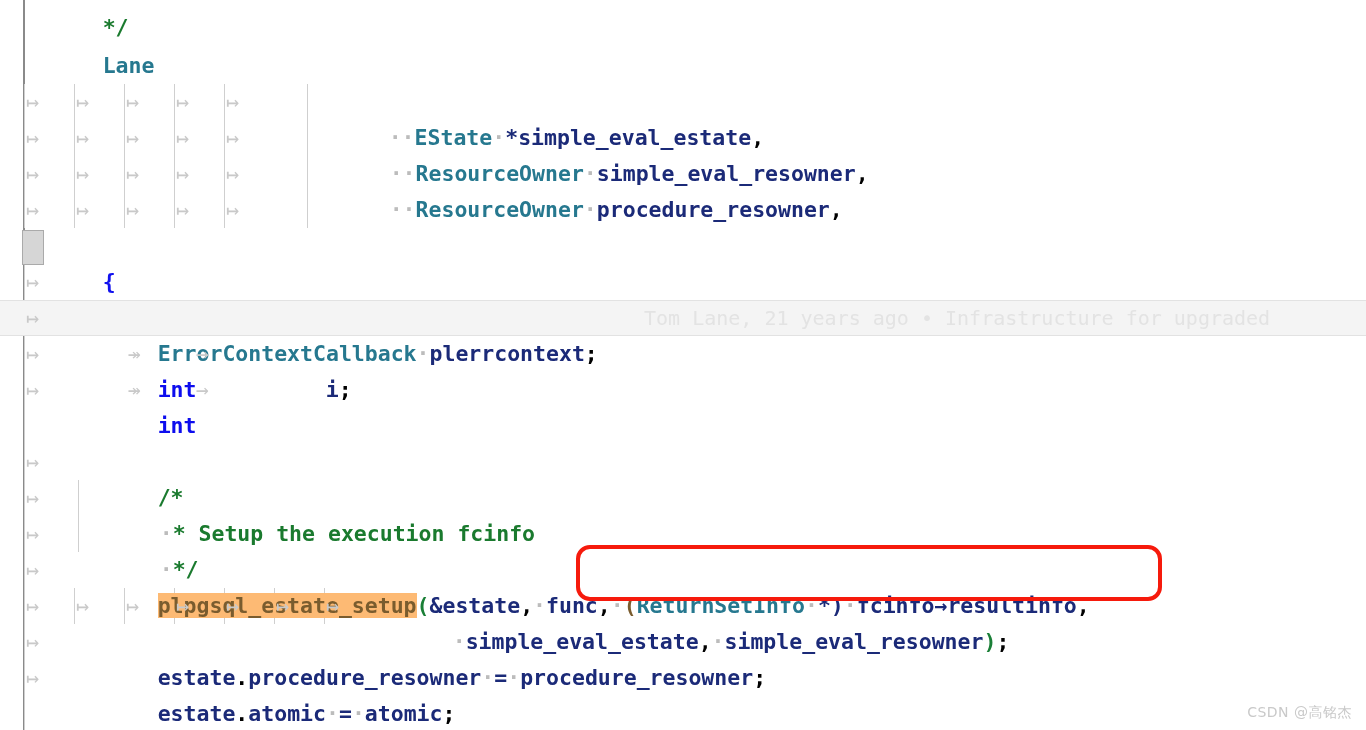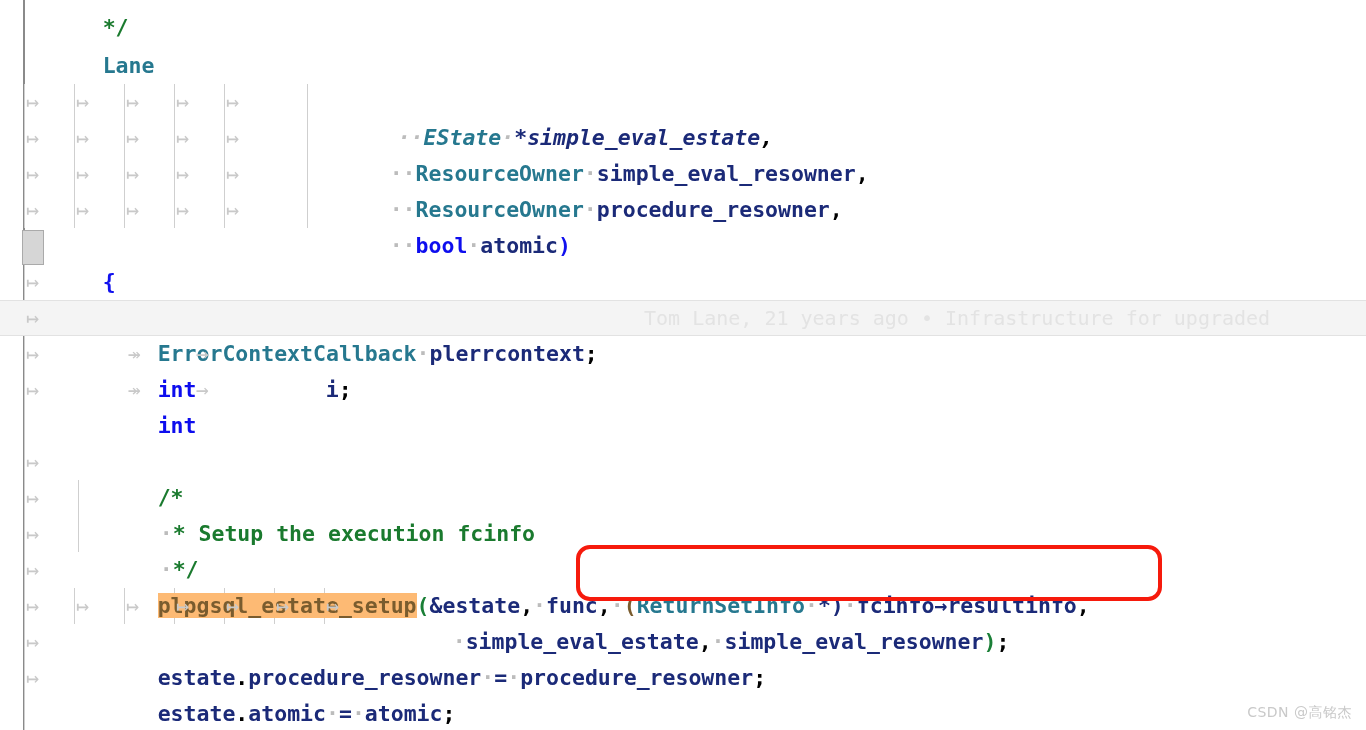--- a/index.html
+++ b/index.html
@@ -147,21 +147,21 @@
     </span>
   </div>
 
 
   <div class="line" style="top:84px;">
     <span class="txt" style="left:26px;"><span class="tabarrow">↦</span></span>
     <span class="txt" style="left:76px;"><span class="tabarrow">↦</span></span>
     <span class="txt" style="left:126px;"><span class="tabarrow">↦</span></span>
     <span class="txt" style="left:176px;"><span class="tabarrow">↦</span></span>
     <span class="txt" style="left:226px;"><span class="tabarrow">↦</span></span>
-    <span class="txt" style="left:320px;font-style:italic;">
+    <span class="txt" style="left:311px;">
       <span class="dot">··</span><span class="t-type">EState</span><span class="dot">·</span><span class="t-var">*simple_eval_estate</span><span class="t-punct">,</span>
     </span>
   </div>
 
   <div class="line" style="top:120px;">
     <span class="txt" style="left:26px;"><span class="tabarrow">↦</span></span>
     <span class="txt" style="left:76px;"><span class="tabarrow">↦</span></span>
     <span class="txt" style="left:126px;"><span class="tabarrow">↦</span></span>
     <span class="txt" style="left:176px;"><span class="tabarrow">↦</span></span>
     <span class="txt" style="left:226px;"><span class="tabarrow">↦</span></span>
@@ -180,23 +180,20 @@
       <span class="dot">··</span><span class="t-type">ResourceOwner</span><span class="dot">·</span><span class="t-var">procedure_resowner</span><span class="t-punct">,</span>
     </span>
   </div>
 
   <div class="line" style="top:192px;">
     <span class="txt" style="left:26px;"><span class="tabarrow">↦</span></span>
     <span class="txt" style="left:76px;"><span class="tabarrow">↦</span></span>
     <span class="txt" style="left:126px;"><span class="tabarrow">↦</span></span>
     <span class="txt" style="left:176px;"><span class="tabarrow">↦</span></span>
     <span class="txt" style="left:226px;"><span class="tabarrow">↦</span></span>
-    <span class="txt" style="left:312px;">
-      <span class="dot">··</span><span class="t-kw">bool</span><span class="dot">·</span><span class="t-var">atomic</span><span class="t-brace">)</span>
-    </span>
   </div>
 
   <div class="line" style="top:228px;">
     <span class="txt" style="left:25px;">
       <span class="t-brace">{</span>
     </span>
   </div>
 
   <div class="line" style="top:264px;">
     <span class="txt" style="left:26px;"><span class="tabarrow">↦</span></span>

